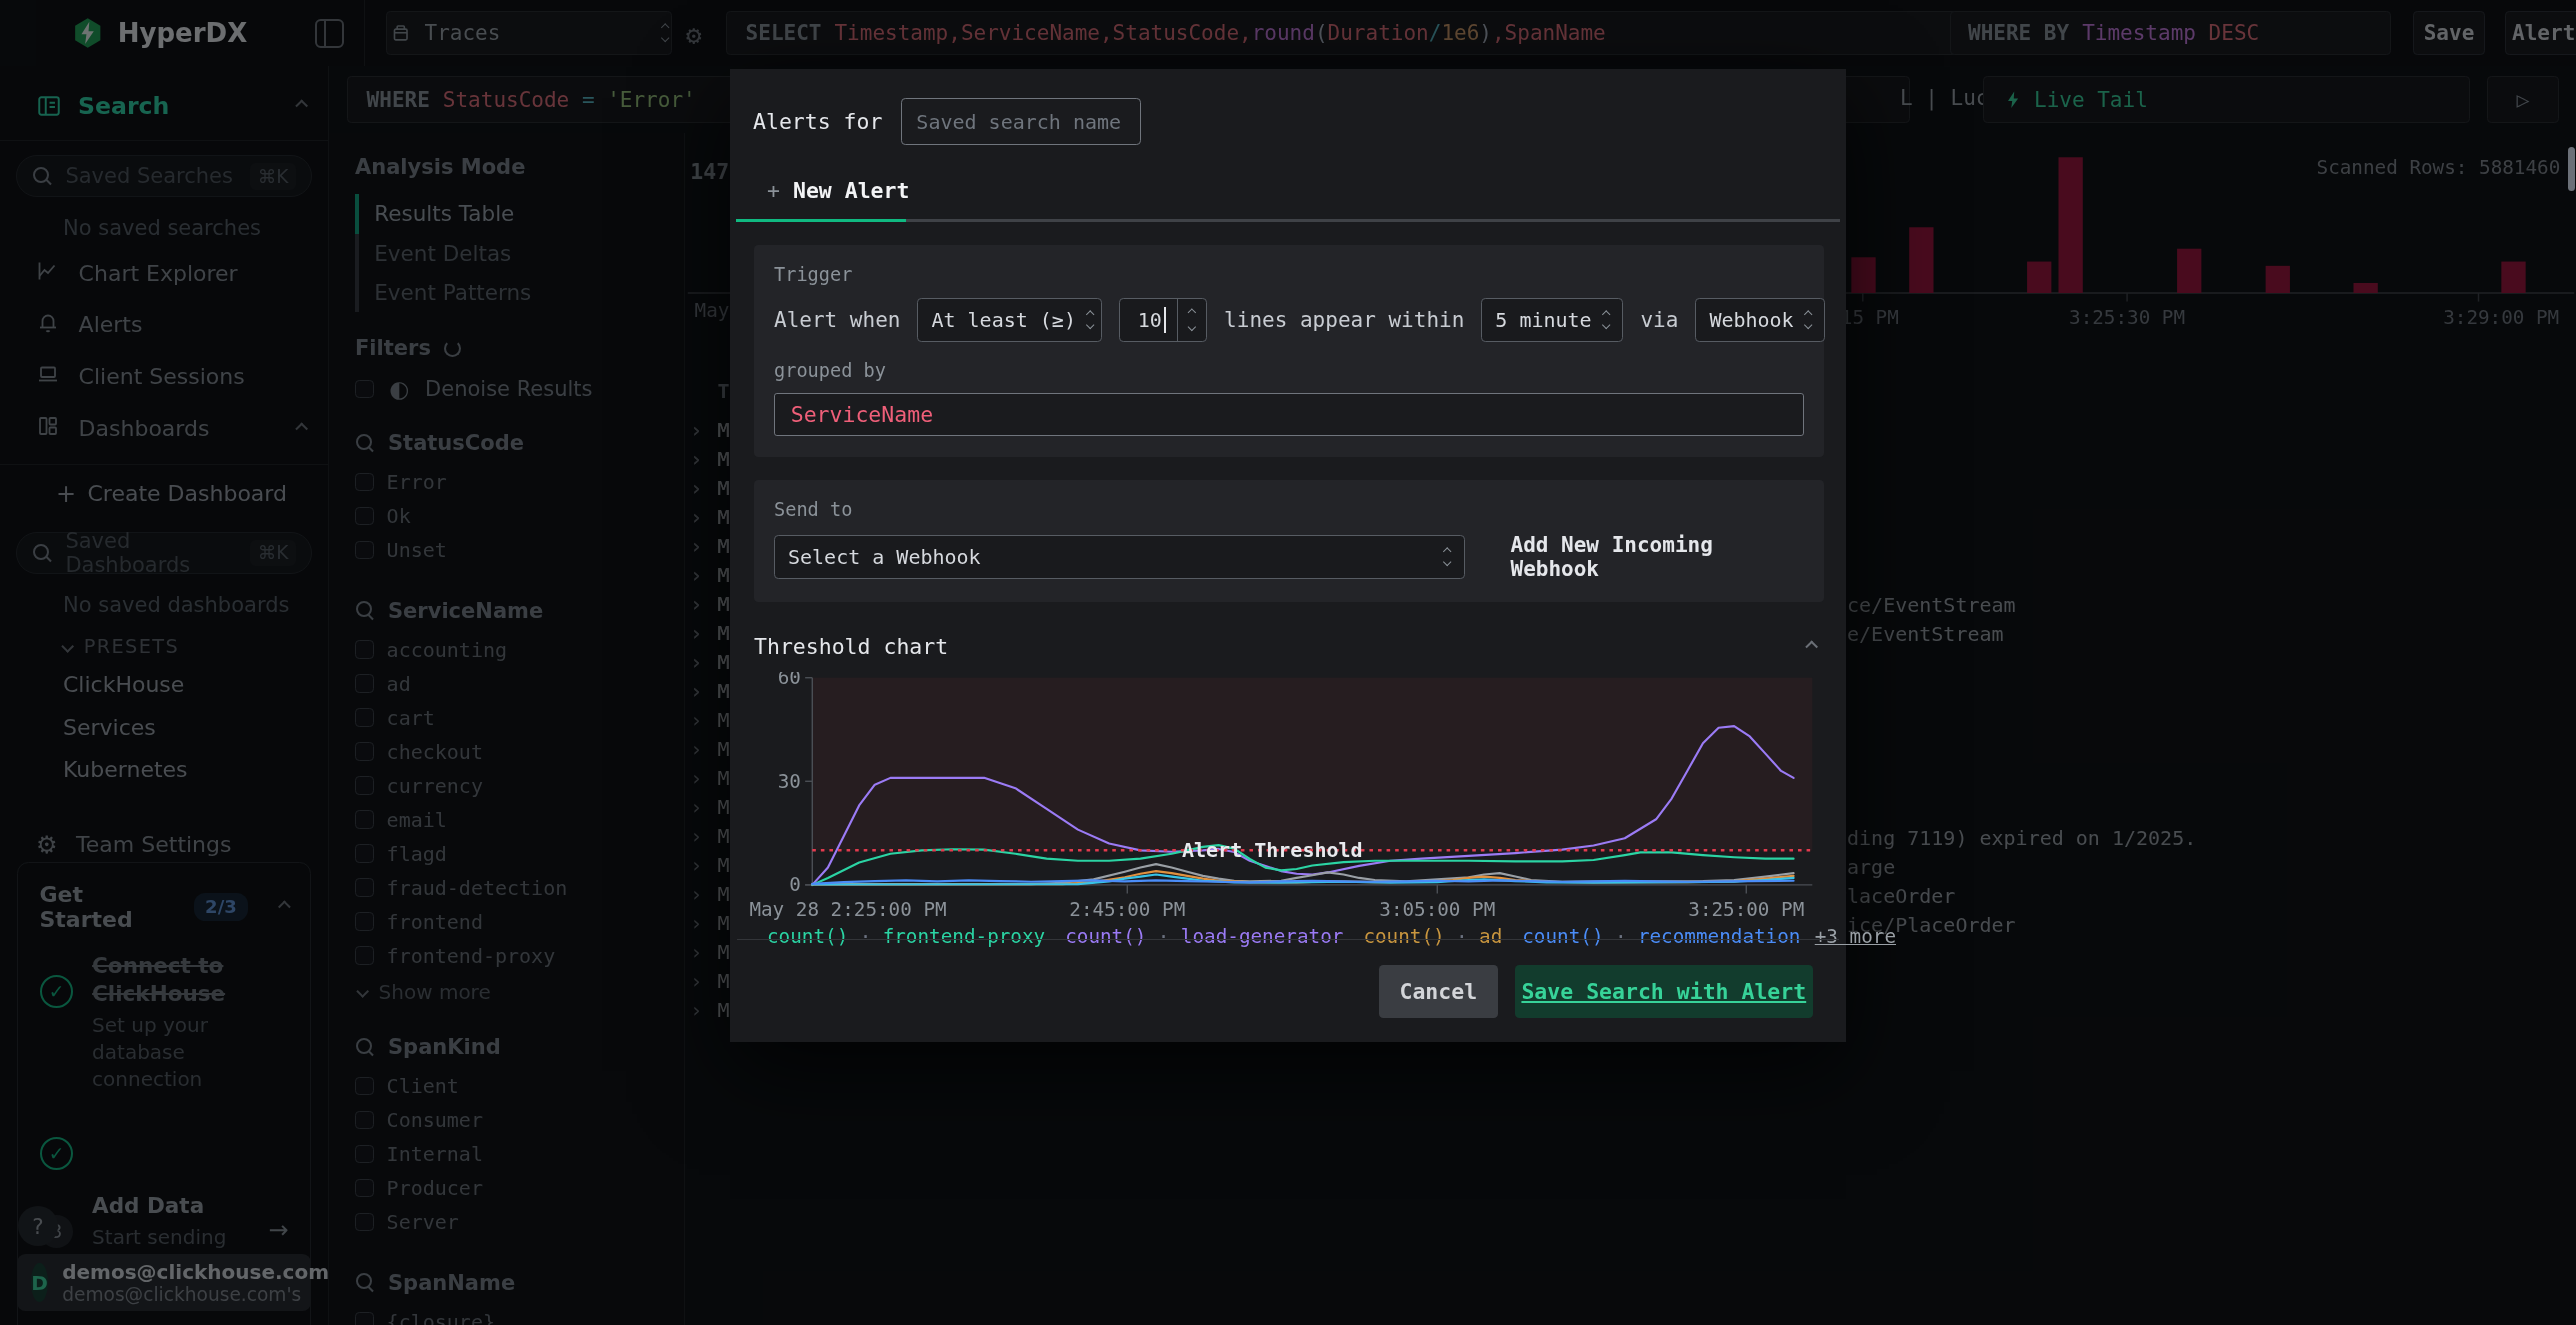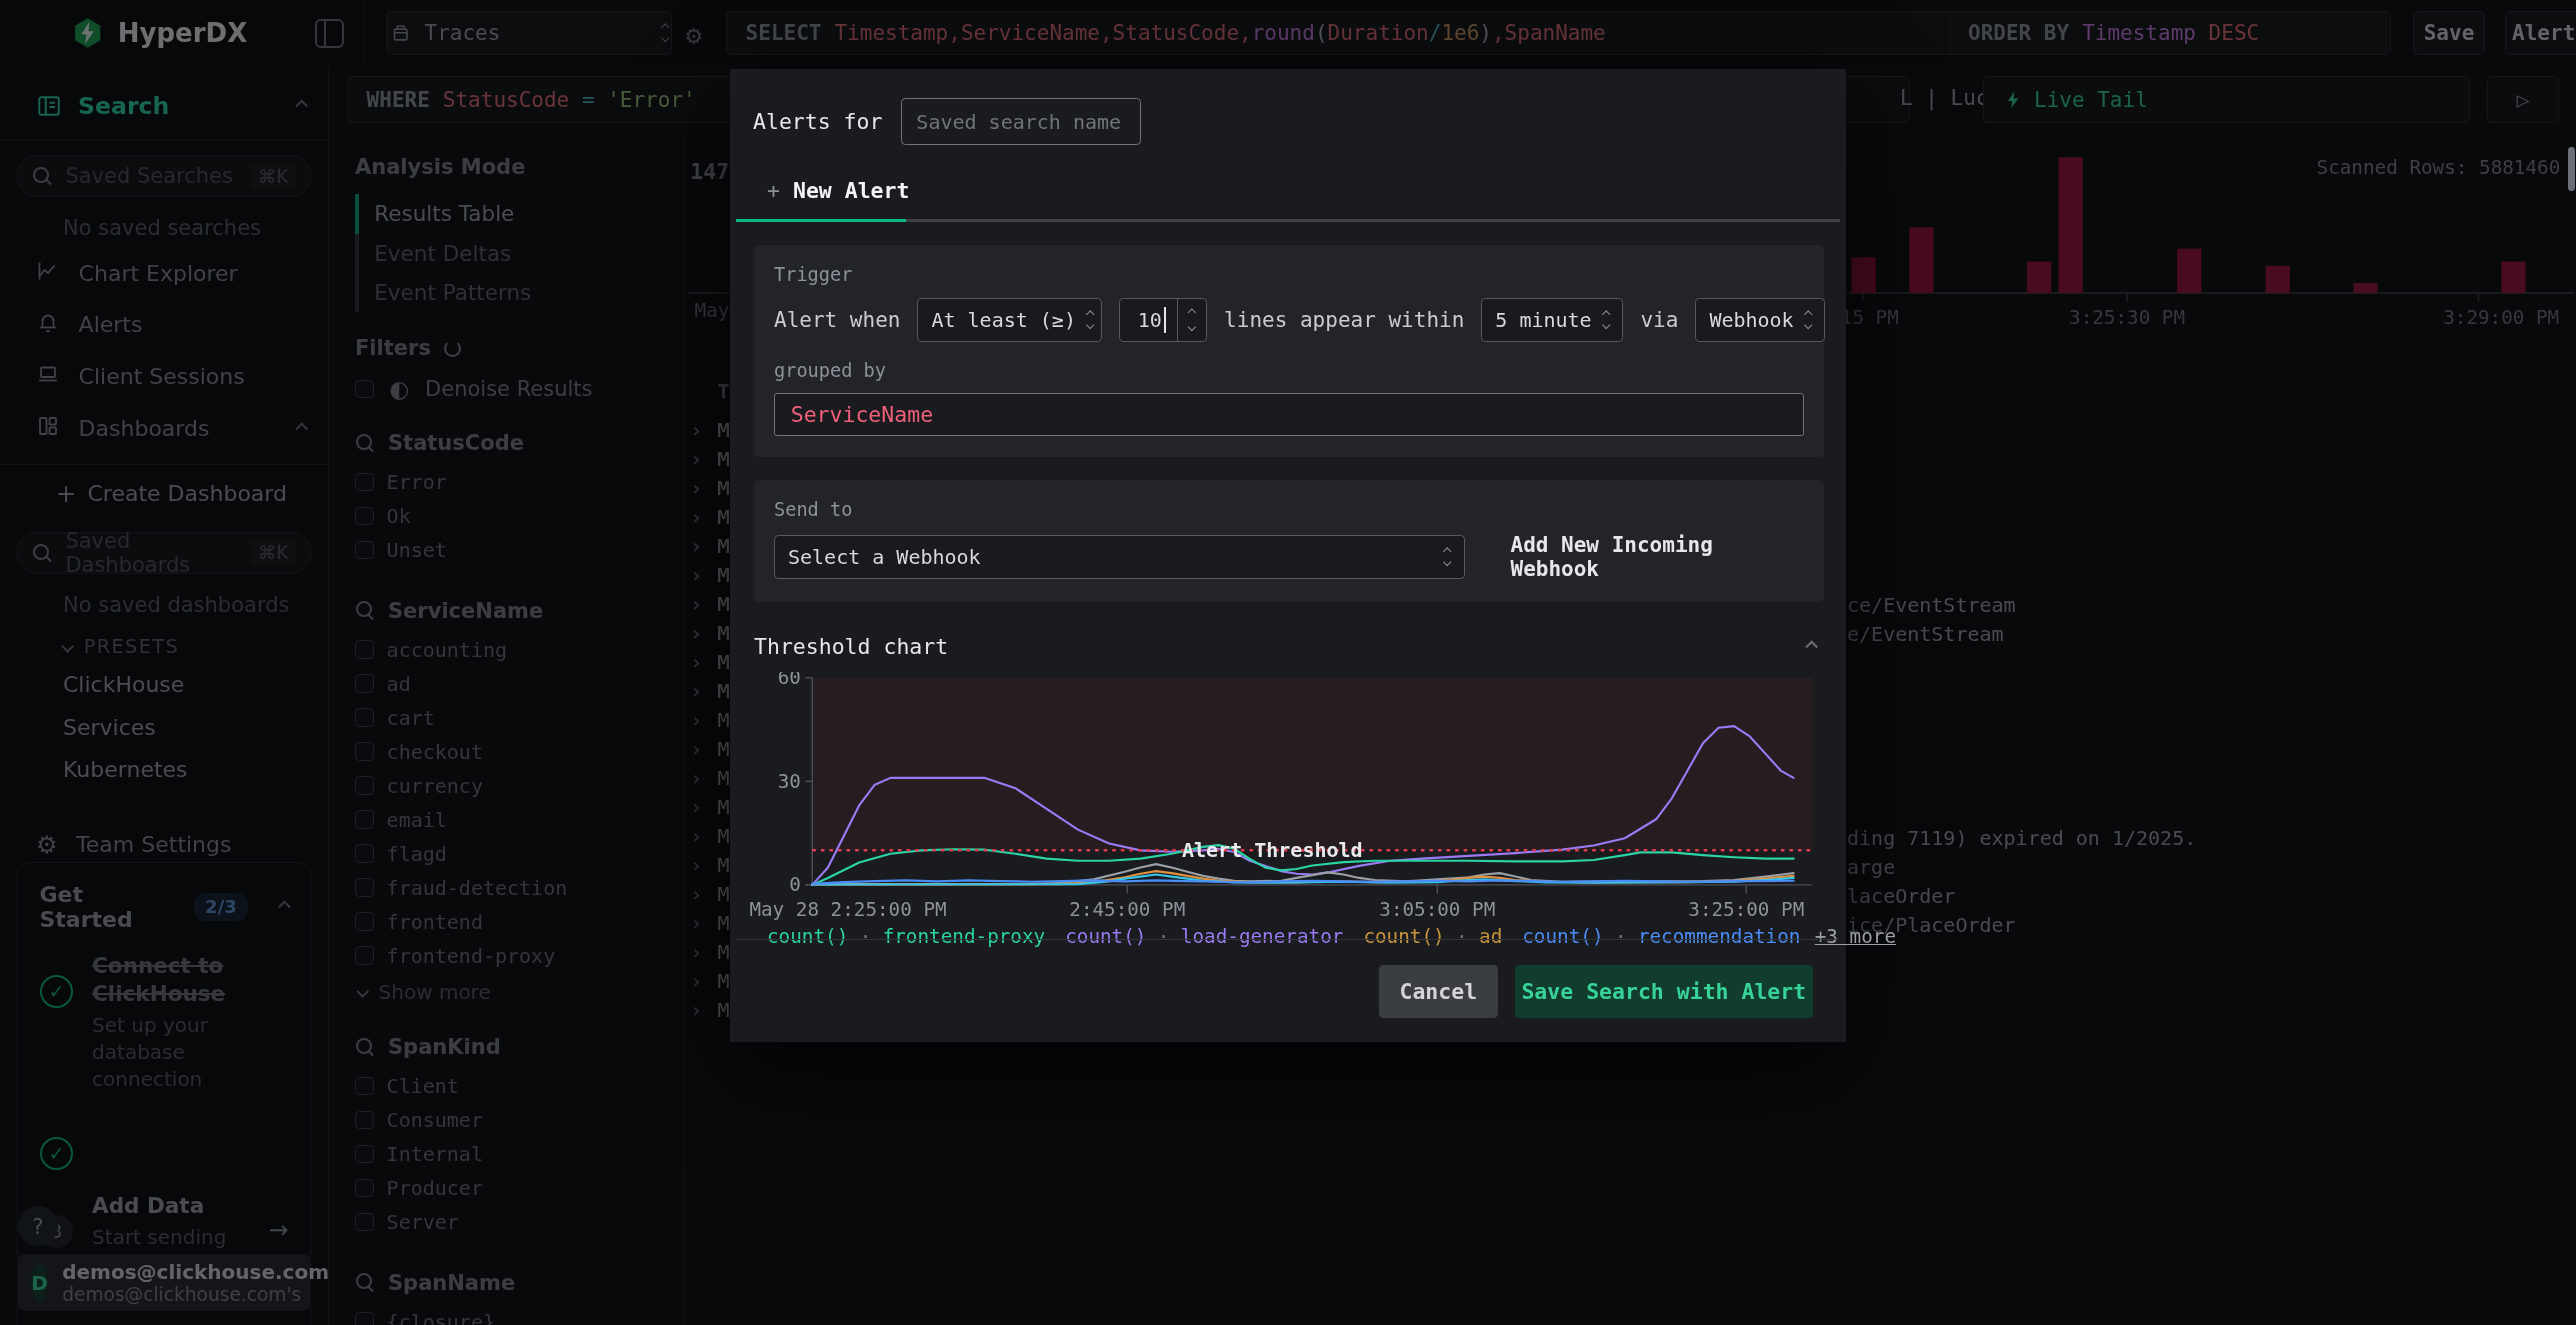--- a/index.html
+++ b/index.html
@@ -129,21 +129,21 @@
   .webhook-sel { width:713px; }
   .add-webhook { font-size:21px; font-weight:bold; color:#e5e7eb; }
   .tc-head { display:flex; align-items:center; justify-content:space-between; padding:31.5px 30px 0 24px; }
   .tc-title { font-size:21.5px; color:#e5e7eb; }
   .legend { display:flex; align-items:center; gap:10px; padding:2.9px 0 0 27px; font-size:19.3px; white-space:nowrap; }
   .legend .dash { width:18.6px; height:2.9px; border-radius:1.4px; display:inline-block; }
   .legend .dot { color:#6b7280; margin:0 1.4px; }
   .legend .more { color:#9aa0a6; text-decoration:underline; margin-left:4.3px; }
   .m-footer { position:absolute; left:7.2px; right:7.2px; bottom:0; height:103px; border-top:0.7px solid #333539; display:flex; align-items:center; justify-content:flex-end; gap:17px; padding:0 26px; }
   .btn-cancel { width:119px; height:53px; background:#3a3d42; border-radius:4.3px; color:#d3d5d9; font-weight:bold; font-size:21.5px; display:flex; align-items:center; justify-content:center; }
-  .btn-save { width:298px; height:53px; background:#123c2d; border-radius:4.3px; color:#37d399; font-weight:bold; font-size:21.5px; display:flex; align-items:center; justify-content:center; }
+  .btn-save { width:298px; height:53px; background:#123c2d; border-radius:4.3px; color:#37d399; font-weight:bold; font-size:21.5px; display:flex; align-items:center; justify-content:center;text-decoration:underline; }
   .scrollbar-thumb { position:absolute; right:1.4px; top:147px; width:6.4px; height:44px; background:#6b7078; border-radius:3.6px; z-index:45; }
   svg text { font-family:"DejaVu Sans Mono",monospace; }
 </style>
 </head>
 <body>
 
 <div class="topbar">
   <div class="brand">
     <svg width="31.5" height="34" viewBox="0 0 24 24">
       <polygon points="12,0.8 21.6,6.4 21.6,17.6 12,23.2 2.4,17.6 2.4,6.4" fill="#1ea152"></polygon>
@@ -165,21 +165,21 @@
         <span class="chev up"></span>
         <span class="chev down"></span>
       </span>
   </div>
   <span style="position:absolute;left:650px;top:20px;font-size:26px;color:#6b7077;">⚙</span>
   <div class="tb-box sqlbar">
     <span class="kw">SELECT</span>
     <span id="sql-tokens"><span class="tok-red">Timestamp,ServiceName,StatusCode,</span><span class="tok-purple">round</span><span class="tok-plain">(</span><span class="tok-red">Duration</span><span class="tok-teal">/</span><span class="tok-orange">1e6</span><span class="tok-plain">)</span><span class="tok-red">,SpanName</span></span>
   </div>
   <div class="tb-box orderbar">
-    <span class="kw">ORDER BY</span>
+    <span class="kw">WHERE BY</span>
     <span id="order-tokens"><span class="tok-purple">Timestamp </span><span class="tok-red">DESC</span></span>
   </div>
   <div class="btn-dark" style="left:2377px;width:72px;">
       <span>Save</span>
     </div>
   <div class="btn-dark" style="left:2469px;width:90px;">
       <span>Alerts</span>
     </div>
 </div>
 

